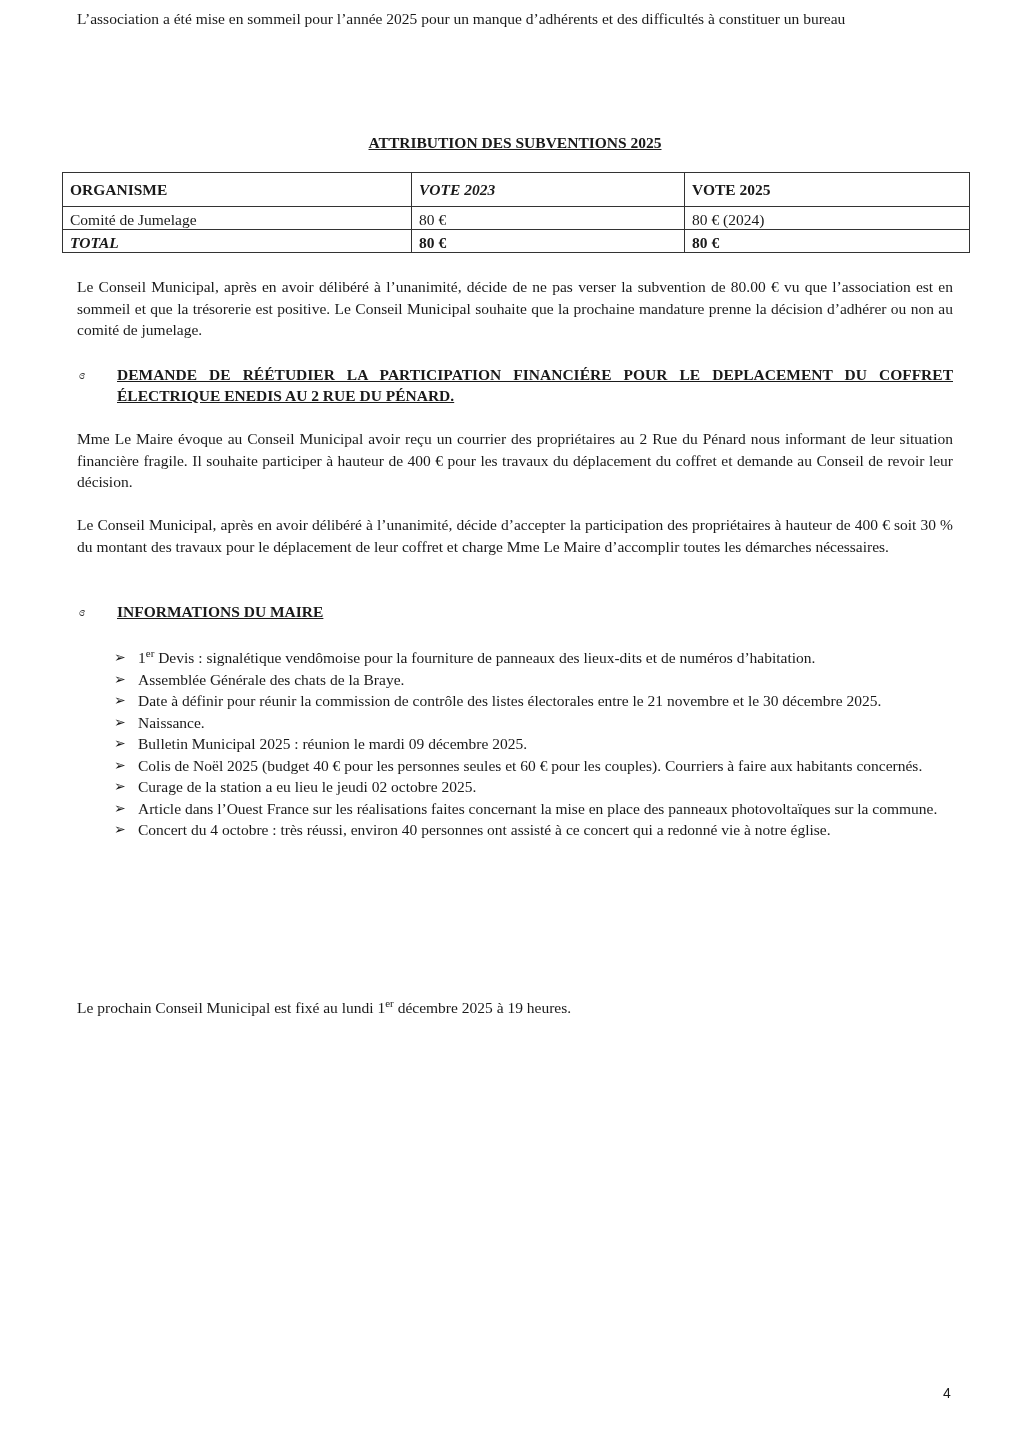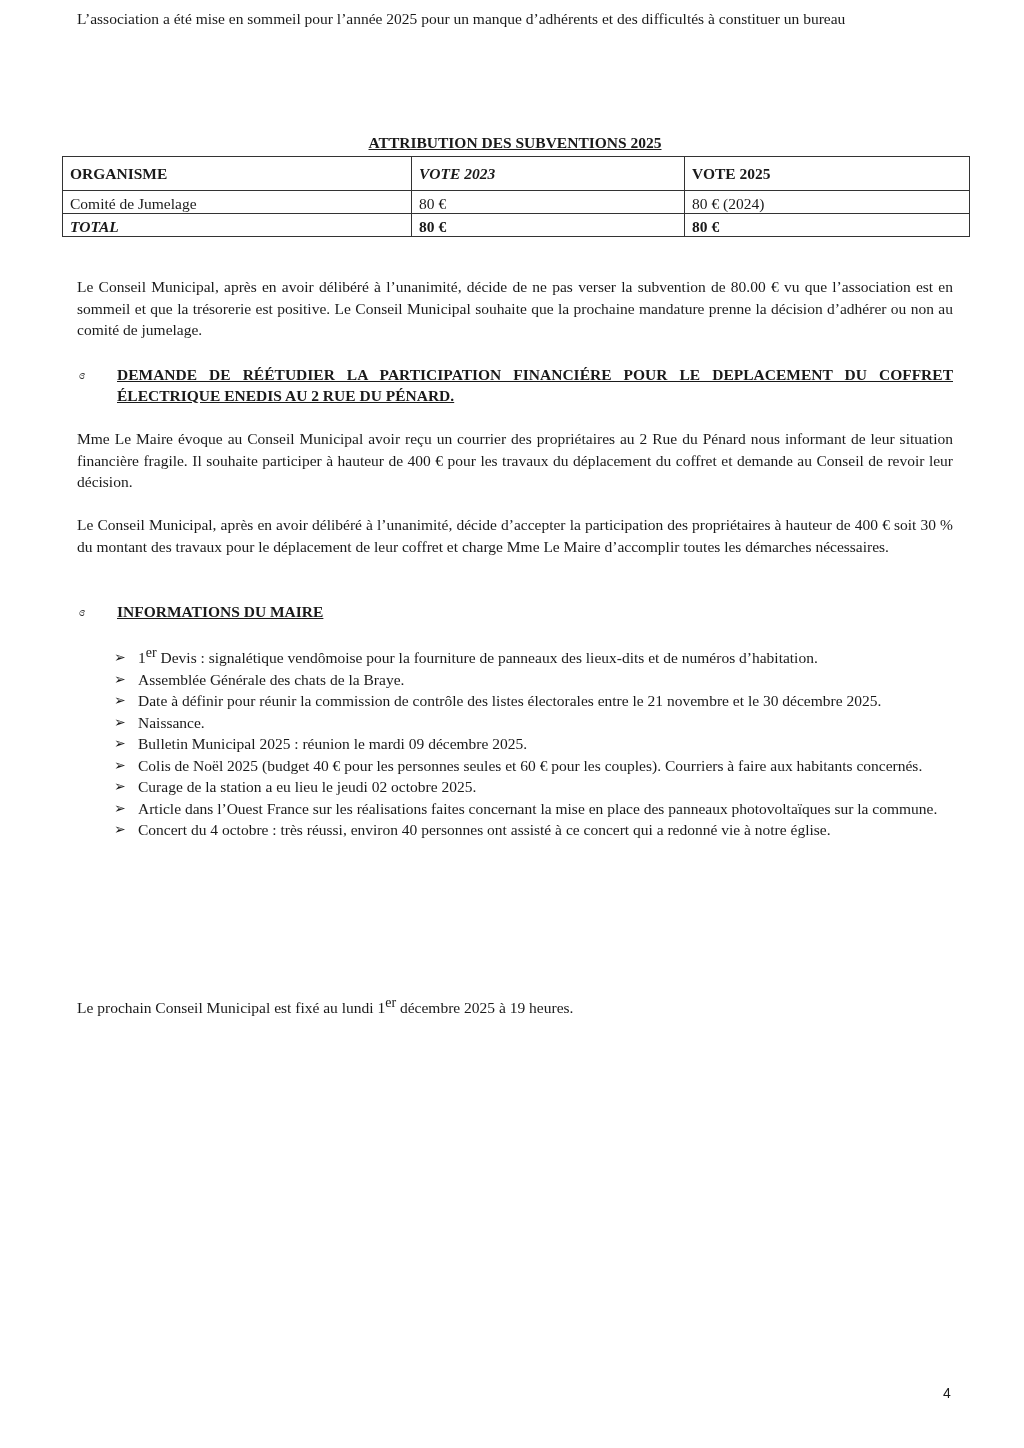--- a/index.html
+++ b/index.html
@@ -7,40 +7,40 @@
     width: 1024px; height: 1448px; position: relative; overflow: hidden;
     font-family: "Liberation Serif", "DejaVu Serif", serif;
     color: #1a1a1a; font-size: 15.5px;
   }
   .page { position: absolute; left: 77px; top: 0; width: 876px; }
   .p { line-height: 21.5px; text-align: justify; margin: 0; }
   .p-last { text-align-last: left; }
   #intro { position: absolute; top: 8px; left: 0; width: 876px; }
   #title { position: absolute; top: 134px; left: 0; width: 876px; text-align: center;
            font-weight: bold; text-decoration: underline; font-size: 15.5px; }
-  table { position: absolute; top: 156px; left: -15px; width: 908px; border-collapse: collapse; font-size: 15.5px; }
+  table { position: absolute; top: 172px; left: -15px; width: 908px; border-collapse: collapse; font-size: 15.5px; }
   td { border: 1px solid #333; padding: 0 7px; height: 22px; vertical-align: bottom; }
   tr.head td { height: 33px; font-weight: bold; vertical-align: middle; }
   tr.total td { font-weight: bold; }
   tr.total td.it { font-style: italic; }
   td.c1 { width: 334px; } td.c2 { width: 258px; font-style: italic; }
   #dec1 { position: absolute; top: 276px; left: 0; width: 876px; }
   .section { position: absolute; left: 0; width: 876px; }
   .section .icon { position: absolute; left: 2px; top: 3px; font-size: 13px; font-style: italic; color: #333; }
   .section .htext { display: block; margin-left: 40px; font-weight: bold; text-decoration: underline;
                     line-height: 21px; text-align: justify; }
   #sec1 { top: 364px; }
   #p2 { position: absolute; top: 428px; left: 0; width: 876px; }
   #p3 { position: absolute; top: 514px; left: 0; width: 876px; }
   #sec2 { top: 601px; }
   ul { position: absolute; top: 647px; left: 37px; width: 839px; margin: 0; padding: 0; list-style: none; }
   li { position: relative; padding-left: 24px; line-height: 21.5px; text-align: justify; }
   li .bullet { position: absolute; left: 0; top: 0; font-size: 14px; }
   #next { position: absolute; top: 997px; left: 0; width: 876px; }
-  sup { font-size: 14px; vertical-align: top; line-height: 12px; }
+  sup { font-size: 11px; vertical-align: top; line-height: 12px; }
   #pagenum { position: absolute; left: 943px; top: 1385px; font-family: "Liberation Sans", sans-serif; font-size: 14px; }
 </style>
 </head>
 <body>
 
 <div class="page">
 
   <p id="intro" class="p p-last">L’association a été mise en sommeil pour l’année 2025 pour un manque d’adhérents et des difficultés à constituer un bureau</p>
 
   <div id="title">ATTRIBUTION DES SUBVENTIONS 2025</div>

